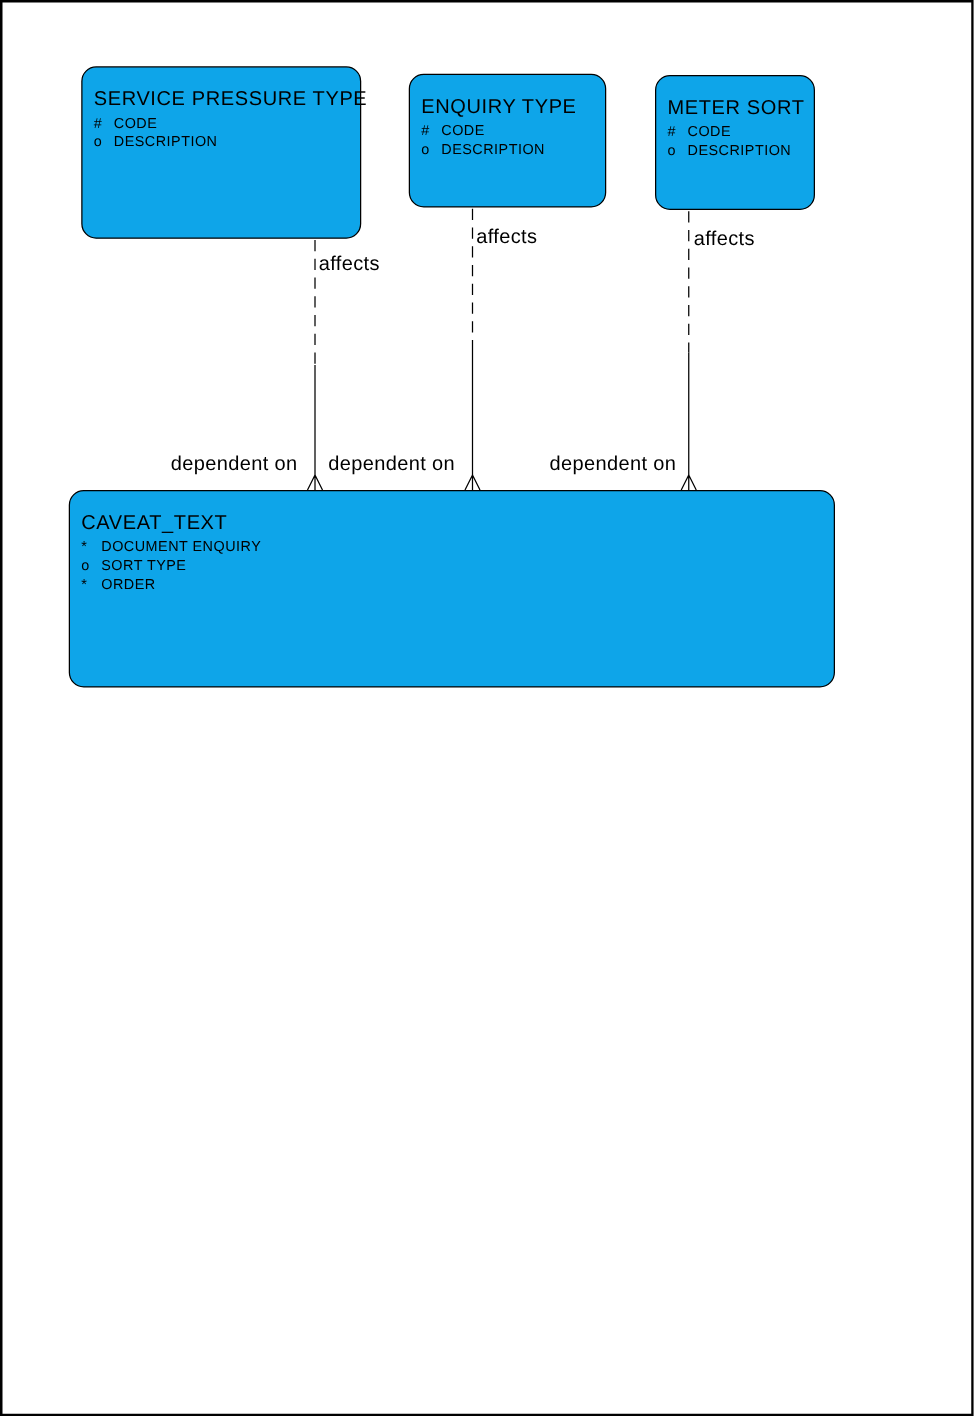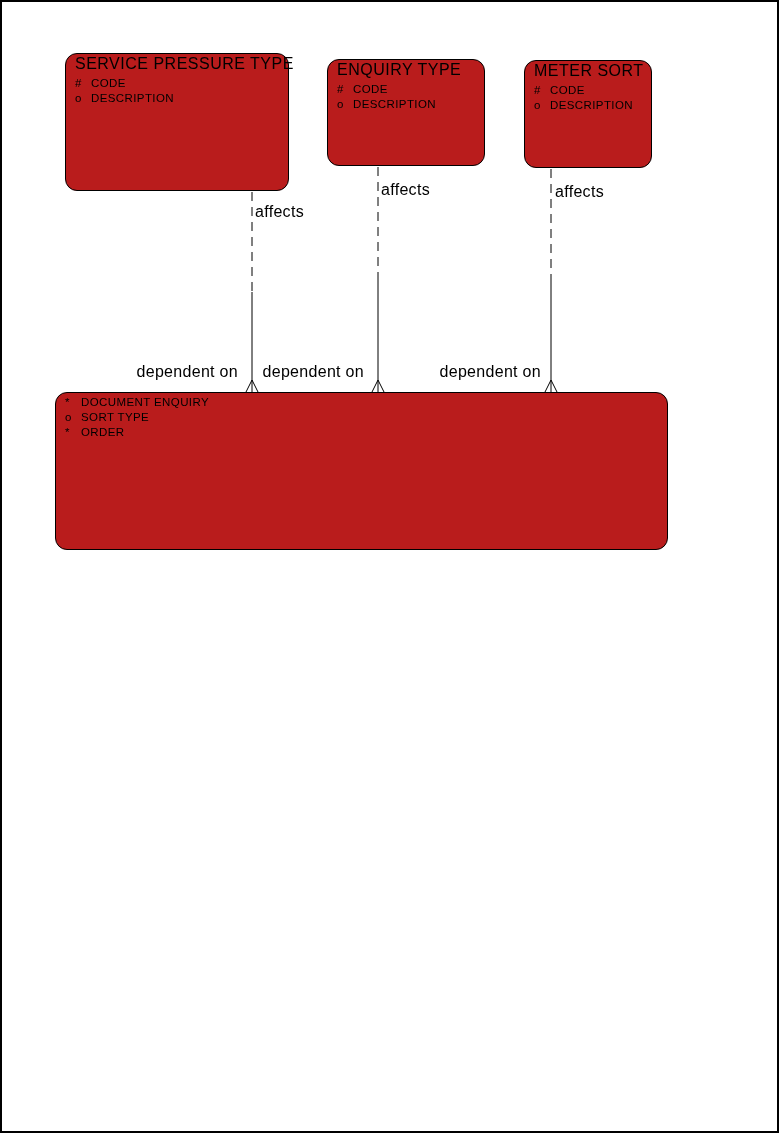--- a/index.html
+++ b/index.html
@@ -20,25 +20,25 @@
   .connector-layer {
     position: absolute;
     left: 0;
     top: 0;
     width: 779px;
     height: 1133px;
     pointer-events: none;
   }
   .entity {
     position: absolute;
-    background: #b91c1c;
+    background: #0ea5e9;
     border: 1px solid #000000;
     border-radius: 12px;
     box-sizing: border-box;
-    padding: 0 9px;
+    padding: 16px 9px;
     color: #000000;
   }
   .entity-title {
     font-size: 16px;
     line-height: 20px;
     letter-spacing: 0.5px;
     white-space: nowrap;
     color: #000000;
   }
   .attrs {
@@ -132,20 +132,21 @@
         <span class="attr-name">CODE</span>
       </div>
       <div class="attr">
         <span class="attr-prefix">o</span>
         <span class="attr-name">DESCRIPTION</span>
       </div>
     </div>
   </div>
 
   <div class="entity" style="left:53px; top:390px; width:613px; height:158px;">
+    <div class="entity-title">CAVEAT_TEXT</div>
     <div class="attrs">
       <div class="attr">
         <span class="attr-prefix">*</span>
         <span class="attr-name">DOCUMENT ENQUIRY</span>
       </div>
       <div class="attr">
         <span class="attr-prefix">o</span>
         <span class="attr-name">SORT TYPE</span>
       </div>
       <div class="attr">

